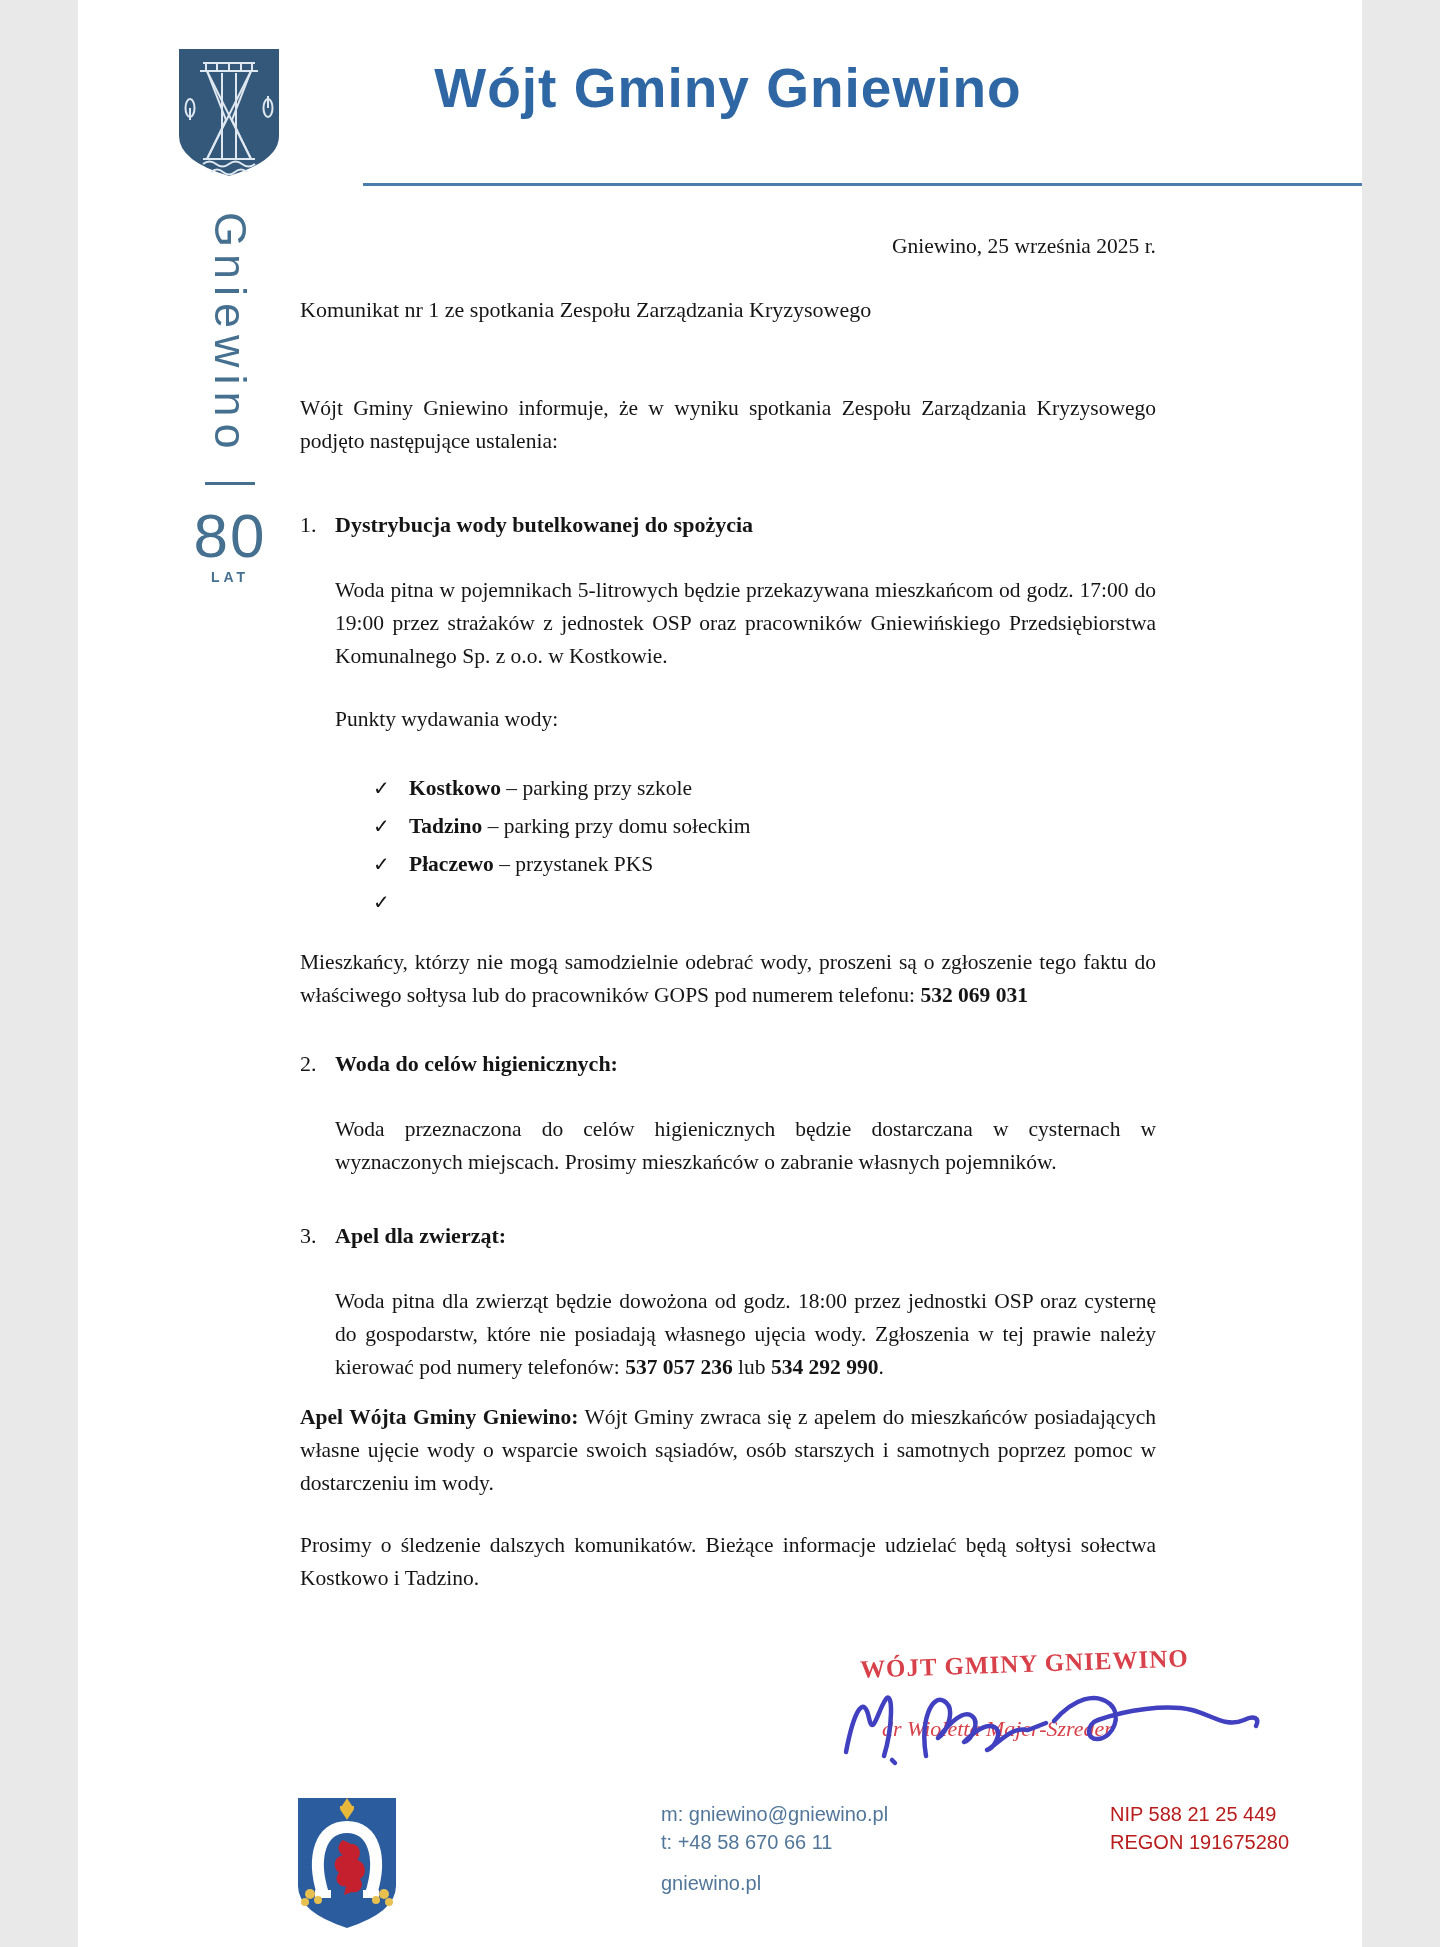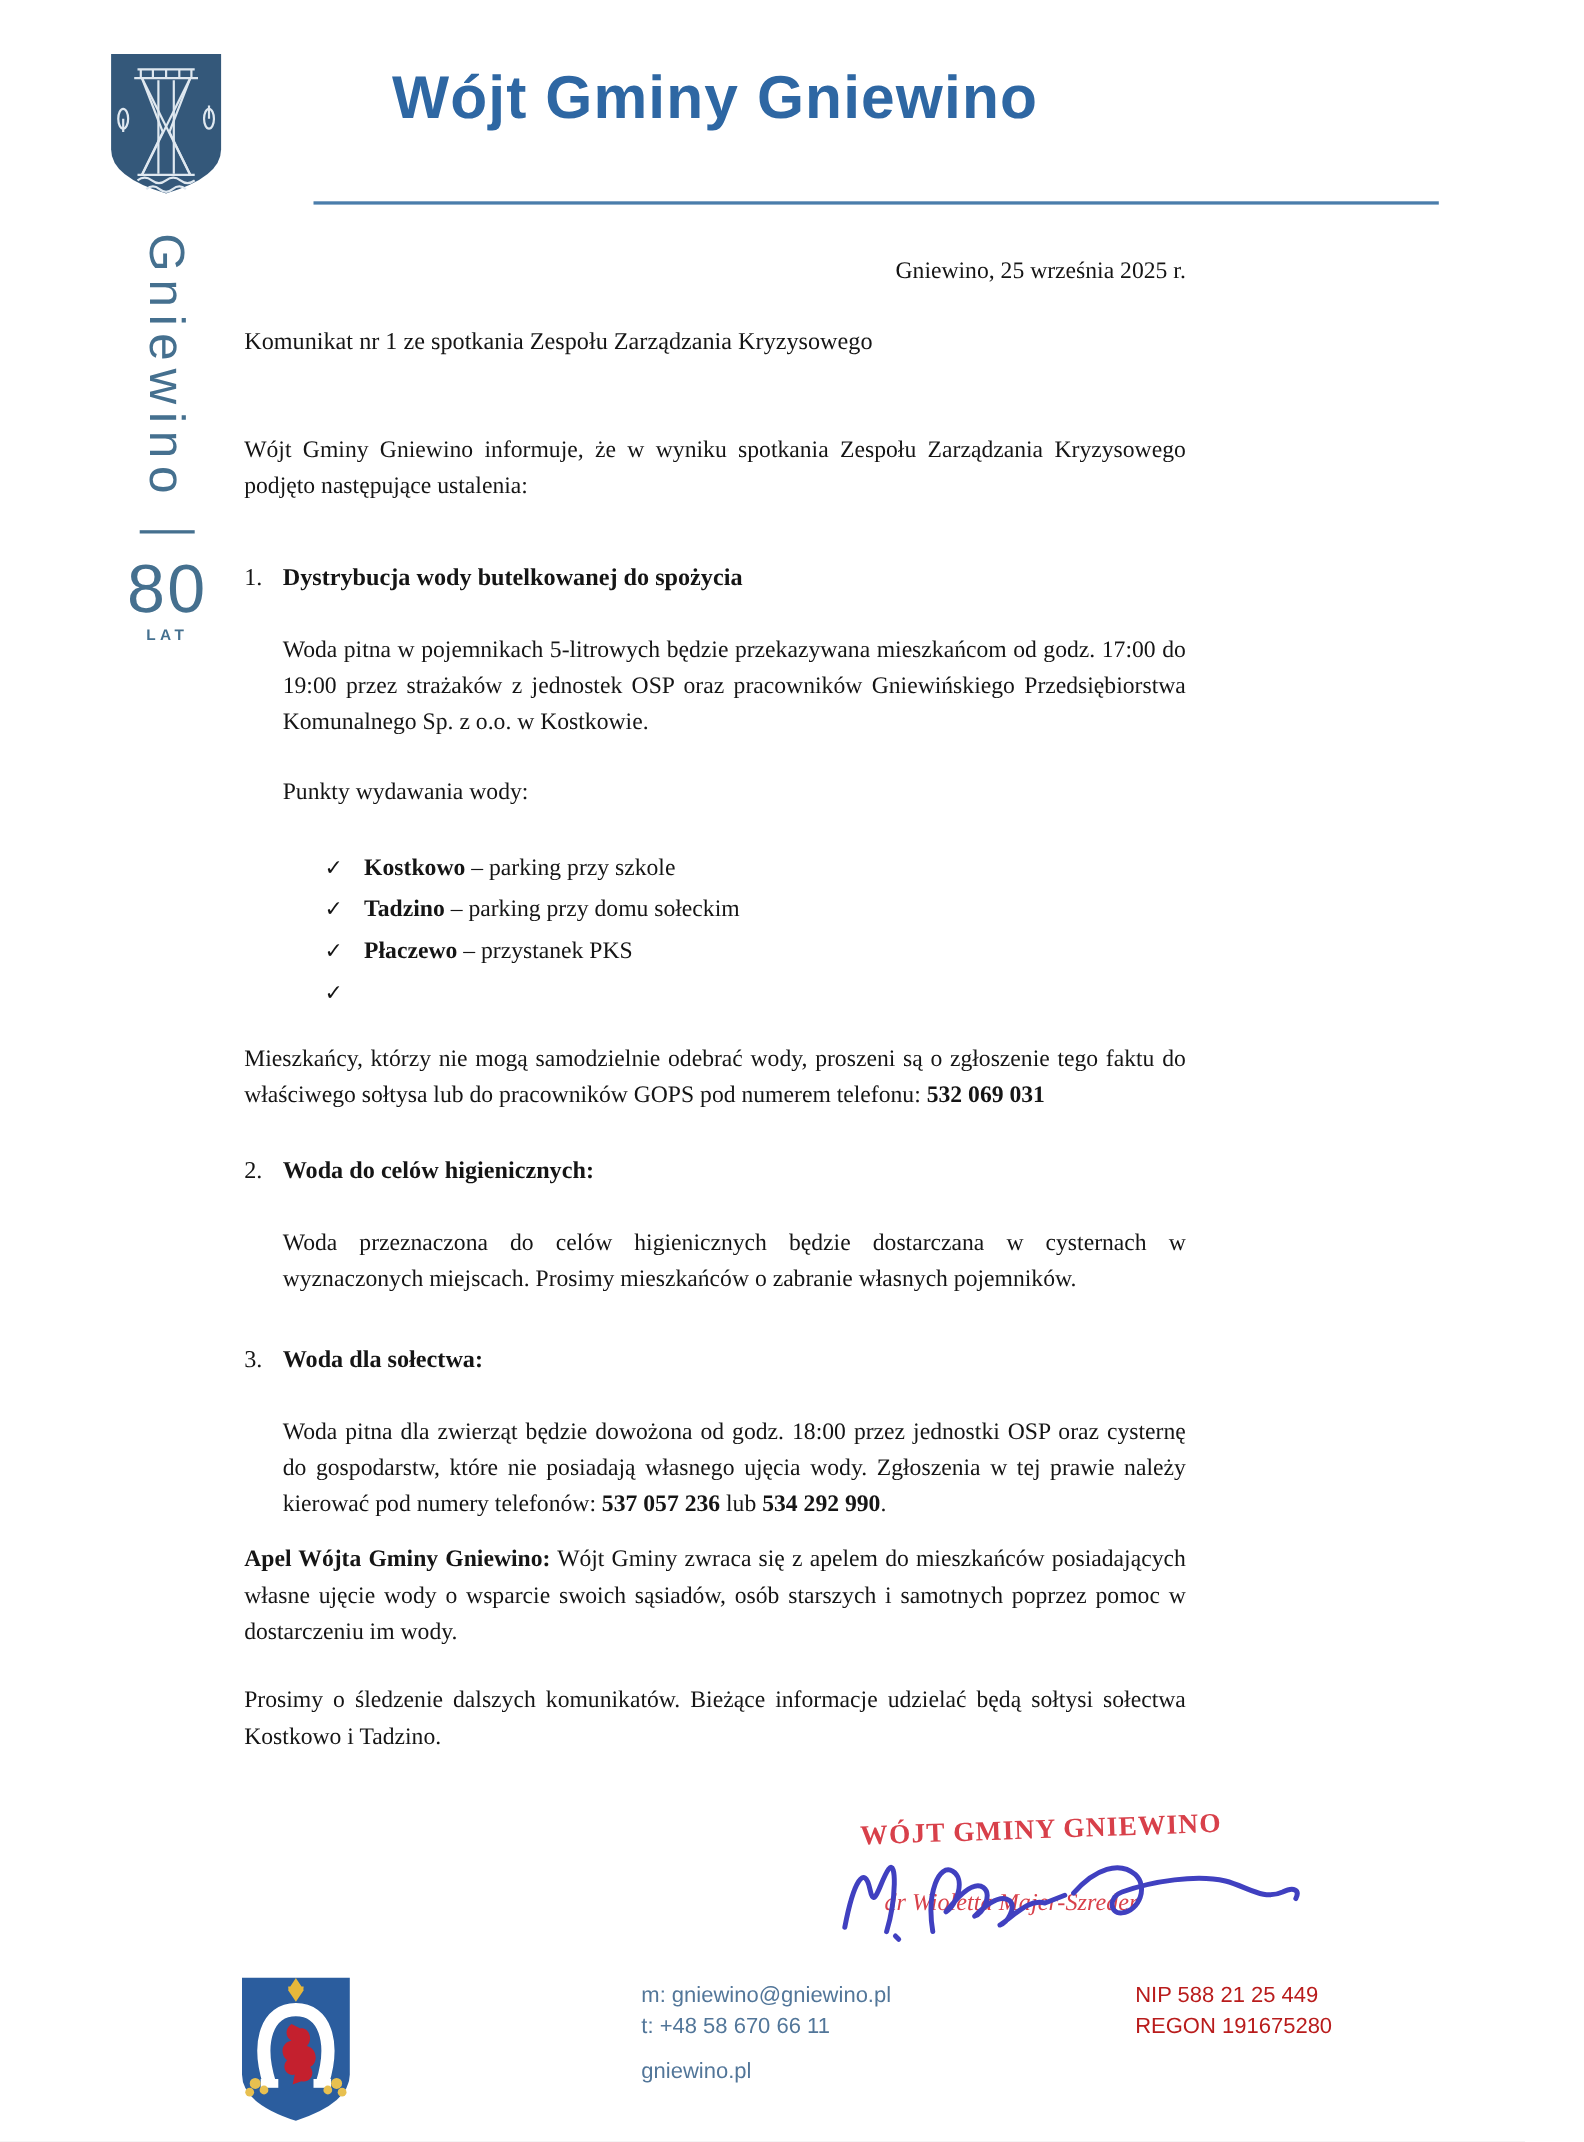--- a/index.html
+++ b/index.html
@@ -1,18 +1,18 @@
 <!DOCTYPE html>
 <html><head>
 <meta charset="utf-8">
 <style>
   * { margin:0; padding:0; box-sizing:border-box; }
   html,body { background:#e9e9e9; }
   .page {
-    position:relative; width:1440px; height:1947px; margin:0 auto;
+    position:relative; width:1284px; height:1947px; margin:0 auto;
     background:#ffffff; overflow:hidden;
     font-family:"Liberation Serif", serif; color:#151515;
   }
 
   
   .logo-top { position:absolute; left:95px; top:46px; width:112px; height:132px; }
   .header-title {
     position:absolute; left:0; top:56px; width:1300px; text-align:center;
     font-family:"Liberation Sans", sans-serif; font-weight:bold;
     font-size:55px; letter-spacing:1px; color:#2e67a3;
@@ -153,21 +153,21 @@
 
     <div class="sec-head mt-sec2">
       <span class="num">2.</span>
       <span class="ttl">Woda do celów higienicznych:</span>
     </div>
 
     <p class="body-ind">Woda przeznaczona do celów higienicznych będzie dostarczana w cysternach w wyznaczonych miejscach. Prosimy mieszkańców o zabranie własnych pojemników.</p>
 
     <div class="sec-head mt-sec3">
       <span class="num">3.</span>
-      <span class="ttl">Woda dla sołectwa:</span>
+      <span class="ttl">Apel dla zwierząt:</span>
     </div>
 
     <p class="body-ind"><span>Woda pitna dla zwierząt będzie dowożona od godz. 18:00 przez jednostki OSP oraz cysternę do gospodarstw, które nie posiadają własnego ujęcia wody. Zgłoszenia w tej prawie należy kierować pod numery telefonów: </span><span class="b">537 057 236</span><span> lub </span><span class="b">534 292 990</span><span>.</span></p>
 
     <p class="appeal"><span class="b">Apel Wójta Gminy Gniewino:</span><span> Wójt Gminy zwraca się z apelem do mieszkańców posiadających własne ujęcie wody o wsparcie swoich sąsiadów, osób starszych i samotnych poprzez pomoc w dostarczeniu im wody.</span></p>
 
     <p class="closing">Prosimy o śledzenie dalszych komunikatów. Bieżące informacje udzielać będą sołtysi sołectwa Kostkowo i Tadzino.</p>
   </div>
 
   <div class="stamp">

